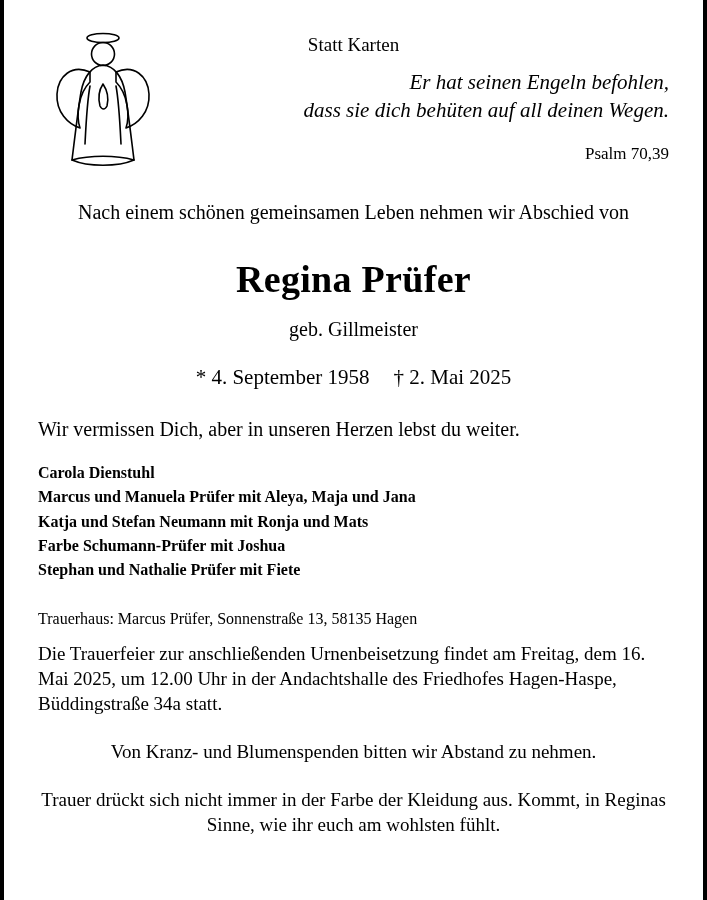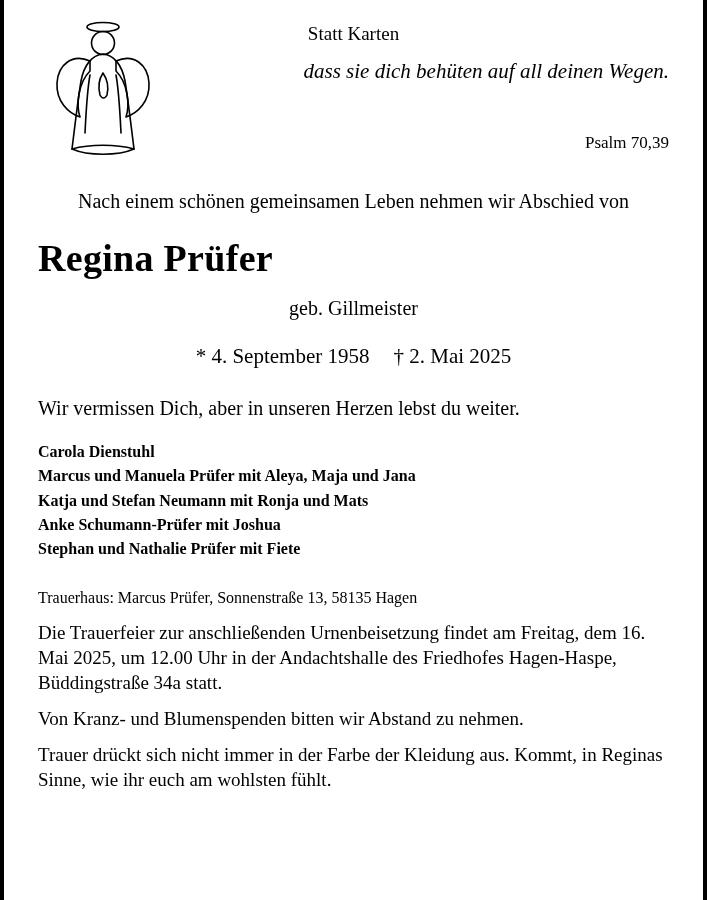--- a/index.html
+++ b/index.html
@@ -18,21 +18,21 @@
     position: relative;
     width: 707px;
     height: 900px;
     box-sizing: border-box;
     border-left: 4px solid #000000;
     border-right: 4px solid #000000;
     background: #ffffff;
   }
   .inner {
     position: relative;
-    padding: 5px 34px;
+    padding: 16px 34px;
     box-sizing: border-box;
     height: 100%;
   }
 
   
   .top-row {
     position: relative;
     height: 175px;
   }
   .angel {
@@ -70,23 +70,24 @@
   }
 
   
   .intro {
     text-align: center;
     font-size: 20px;
     margin-top: 10px;
   }
 
   .name {
+    text-align: center;
     font-size: 38px;
     font-weight: bold;
-    margin-top: 23px;
+    margin-top: 33px;
     letter-spacing: 0.3px;
   }
   .born-name {
     text-align: center;
     font-size: 20px;
     margin-top: 17px;
   }
   .dates {
     text-align: center;
     font-size: 21px;
@@ -118,21 +119,22 @@
     font-size: 16px;
     margin-top: 27px;
   }
   .para {
     font-size: 19px;
     line-height: 1.32;
     margin-top: 13px;
     text-align: left;
   }
   .para.tight {
-    margin-top: 11px;
+    margin-top: 23px;
+    text-align: center;
   }
 </style>
 </head>
 <body>
 
 <div class="page">
   <div class="inner">
 
     <div class="top-row">
 
@@ -156,20 +158,21 @@
 
             <path d="M42 62 C39 78, 38 100, 37 120"></path>
             <path d="M68 62 C71 78, 72 100, 73 120"></path>
           </g>
         </svg>
       </div>
 
       <div class="statt-karten">Statt Karten</div>
 
       <div class="verse">
+        <div>Er hat seinen Engeln befohlen,</div>
         <div>dass sie dich behüten auf all deinen Wegen.</div>
       </div>
 
       <div class="verse-src">Psalm 70,39</div>
     </div>
 
     <div class="intro">Nach einem schönen gemeinsamen Leben nehmen wir Abschied von</div>
 
     <div class="name">Regina Prüfer</div>
 
@@ -178,21 +181,21 @@
     <div class="dates">
       <span>* 4. September 1958</span><span class="sep"></span><span>† 2. Mai 2025</span>
     </div>
 
     <div class="miss-line">Wir vermissen Dich, aber in unseren Herzen lebst du weiter.</div>
 
     <div class="family">
       <div>Carola Dienstuhl</div>
       <div>Marcus und Manuela Prüfer mit Aleya, Maja und Jana</div>
       <div>Katja und Stefan Neumann mit Ronja und Mats</div>
-      <div>Anke Schumann-Prüfer mit Joshua</div>
+      <div>Farbe Schumann-Prüfer mit Joshua</div>
       <div>Stephan und Nathalie Prüfer mit Fiete</div>
     </div>
 
     <div class="trauerhaus">Trauerhaus: Marcus Prüfer, Sonnenstraße 13, 58135 Hagen</div>
 
     <div class="para">Die Trauerfeier zur anschließenden Urnenbeisetzung findet am Freitag, dem 16. Mai 2025, um 12.00 Uhr in der Andachtshalle des Friedhofes Hagen-Haspe, Büddingstraße 34a statt.</div>
 
     <div class="para tight">Von Kranz- und Blumenspenden bitten wir Abstand zu nehmen.</div>
 
     <div class="para tight">Trauer drückt sich nicht immer in der Farbe der Kleidung aus. Kommt, in Reginas Sinne, wie ihr euch am wohlsten fühlt.</div>

